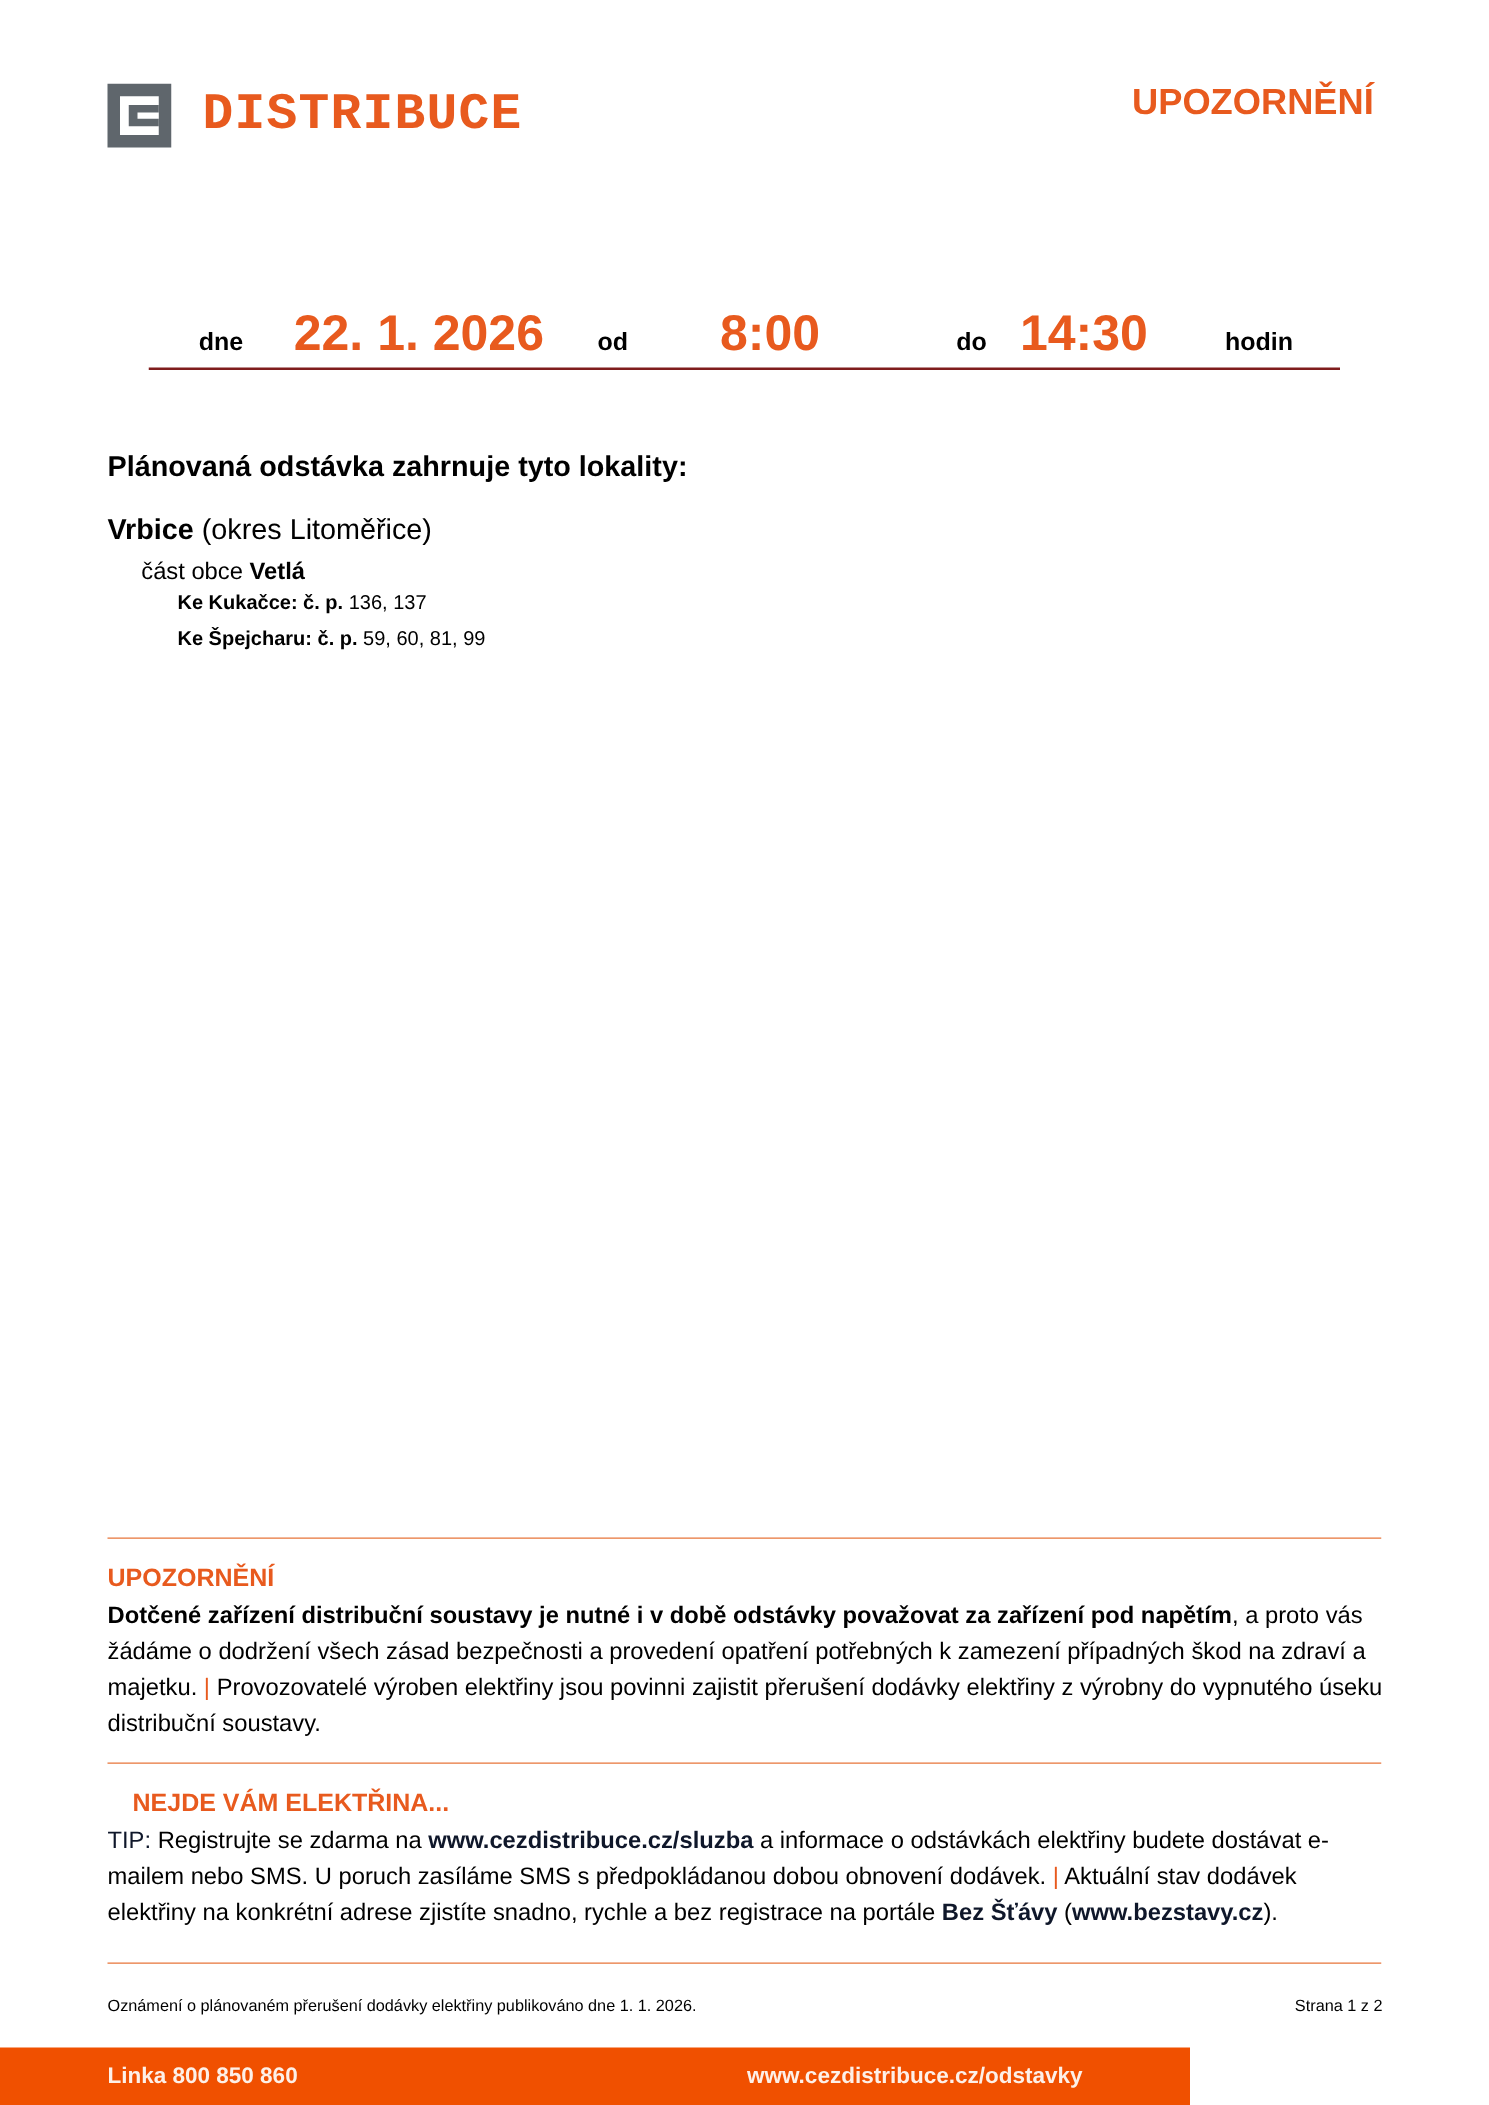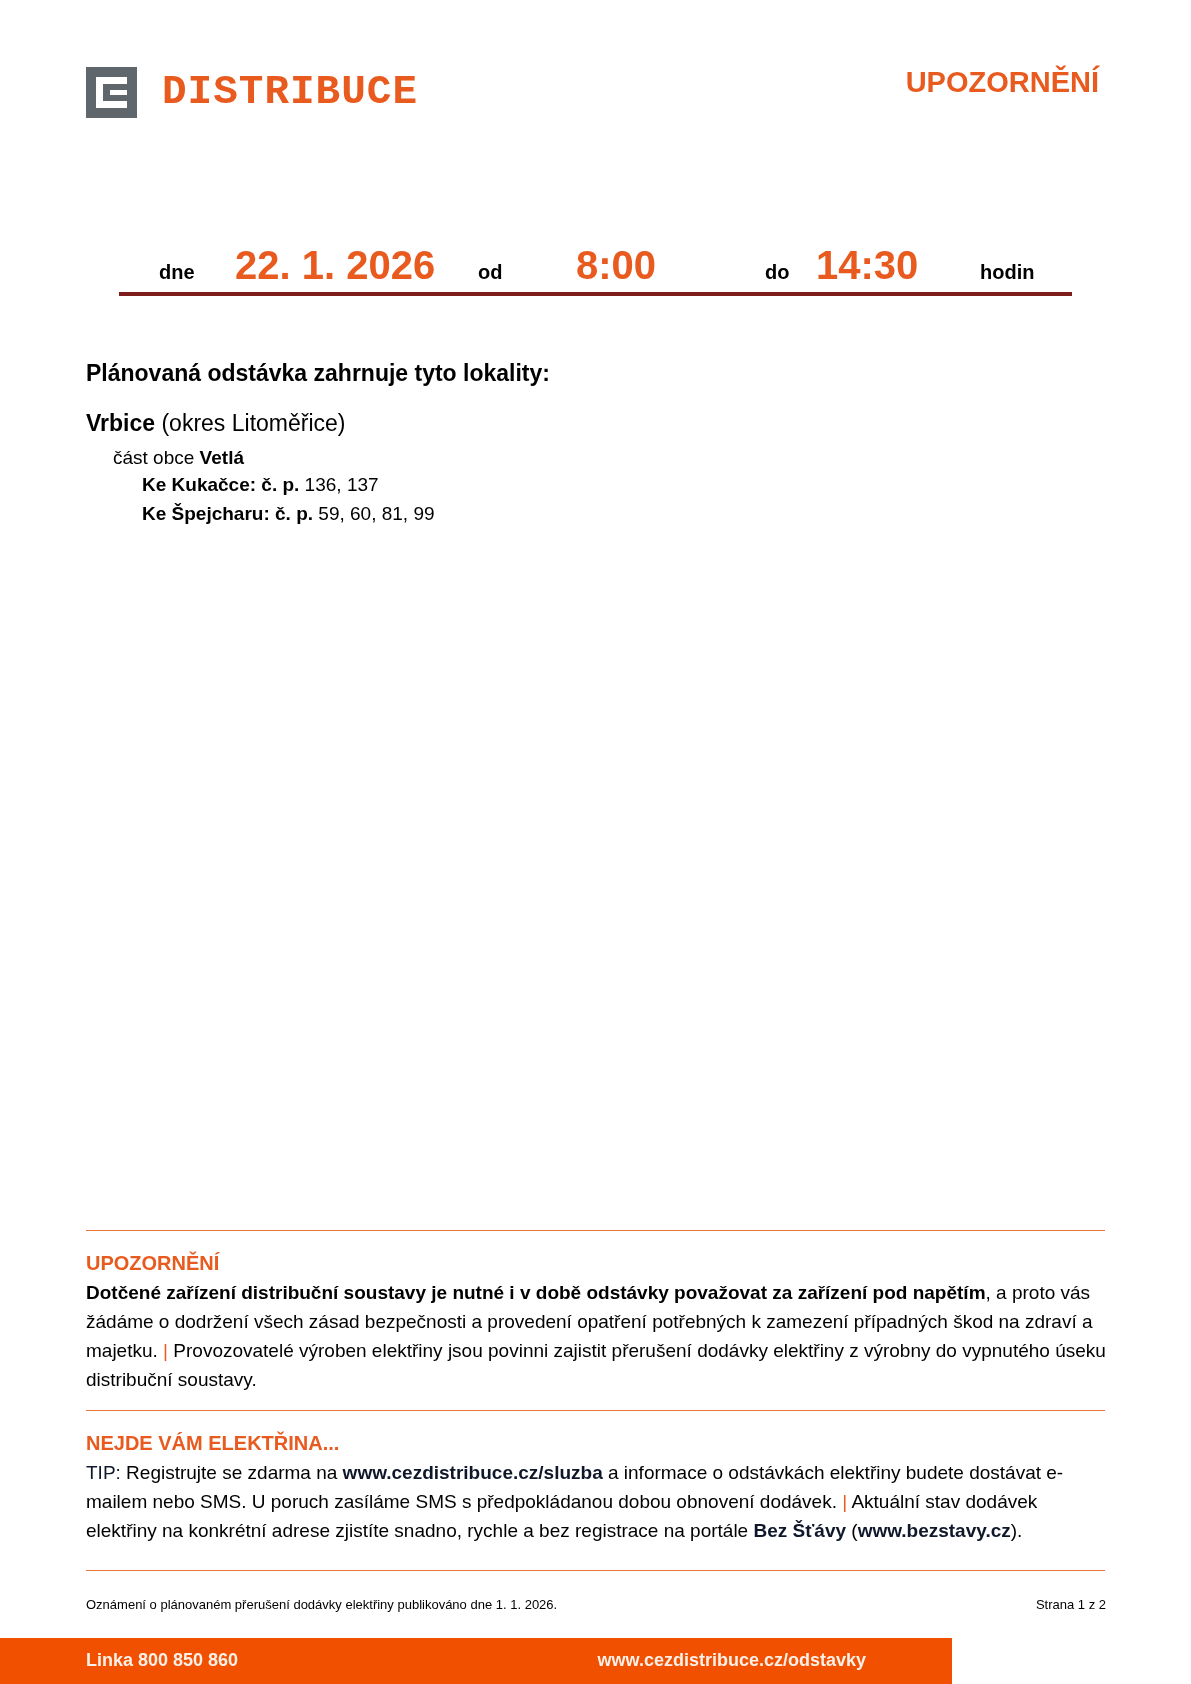--- a/index.html
+++ b/index.html
@@ -31,32 +31,32 @@
 
     
     .header-right { position: absolute; right: 92px; top: 60px; text-align: right; }
     .hr-title { color: #e85a1e; font-weight: bold; font-size: 29px; line-height: 44px; }
     .hr-sub   { color: #e85a1e; font-weight: bold; font-size: 29px; line-height: 42px; }
     .hr-num   { color: #000;    font-weight: bold; font-size: 29px; line-height: 42px; }
 
     
     .date-row {
       position: absolute; left: 119px; top: 240px; width: 953px; height: 56px;
-      border-bottom: 4px solid #7f1d1d;
+      border-bottom: 2px solid #7f1d1d;
     }
     .date-row span { position: absolute; bottom: 8px; font-weight: bold; }
     .dr-label { font-size: 20px; color: #000; }
     .dr-value { font-size: 40px; color: #e85a1e; bottom: 4px !important; }
 
     
     .loc-heading { position: absolute; left: 86px; top: 360px; font-weight: bold; font-size: 23px; }
     .loc-city { position: absolute; left: 86px; top: 410px; font-size: 23px; }
     .loc-city b { font-weight: bold; text-align: center; }
     .loc-part { position: absolute; left: 113px; top: 447px; font-size: 19px; }
-    .loc-street { position: absolute; left: 142px; font-size: 19px; }
+    .loc-street { position: absolute; left: 142px; font-size: 16px; }
     .loc-street b { font-weight: bold; }
 
     
     .divider { position: absolute; left: 86px; width: 1019px; height: 1px; background: #e8753a; }
     .sec-title { position: absolute; left: 86px; font-weight: bold; font-size: 20px; color: #e85a1e; }
     .sec-body { position: absolute; left: 86px; width: 1022px; font-size: 19px; line-height: 29px; color: #000; }
     .orange { color: #0f172a; margin-top: 44px; }
     .sep { color: #e85a1e; }
 
     
@@ -101,21 +101,21 @@
   <div class="loc-city"><b>Vrbice</b><span> (okres Litoměřice)</span></div>
   <div class="loc-part"><span>část obce </span><b>Vetlá</b></div>
   <div class="loc-street" style="top:474px;"><b>Ke Kukačce: č. p.</b><span> 136, 137</span></div>
   <div class="loc-street" style="top:503px;"><b>Ke Špejcharu: č. p.</b><span> 59, 60, 81, 99</span></div>
 
   <div class="divider" style="top:1230px;"></div>
   <div class="sec-title" style="top:1252px;">UPOZORNĚNÍ</div>
   <div class="sec-body" style="top:1278px;"><b>Dotčené zařízení distribuční soustavy je nutné i v době odstávky považovat za zařízení pod napětím</b><span>, a proto vás žádáme o dodržení všech zásad bezpečnosti a provedení opatření potřebných k zamezení případných škod na zdraví a majetku. </span><span class="sep">|</span><span> Provozovatelé výroben elektřiny jsou povinni zajistit přerušení dodávky elektřiny z výrobny do vypnutého úseku distribuční soustavy.</span></div>
 
   <div class="divider" style="top:1410px;"></div>
-  <div class="sec-title" style="top:1432px;">NEJDE VÁM ELEKTŘINA...</div>
+  <div class="sec-title" style="top:1432px;margin-left:20px;">NEJDE VÁM ELEKTŘINA...</div>
   <div class="sec-body" style="top:1458px;"><span class="orange">TIP:</span><span> Registrujte se zdarma na </span><b class="orange">www.cezdistribuce.cz/sluzba</b><span> a informace o odstávkách elektřiny budete dostávat e-mailem nebo SMS. U poruch zasíláme SMS s předpokládanou dobou obnovení dodávek. </span><span class="sep">|</span><span> Aktuální stav dodávek elektřiny na konkrétní adrese zjistíte snadno, rychle a bez registrace na portále </span><b class="orange">Bez Šťávy</b><span> (</span><b class="orange">www.bezstavy.cz</b><span>).</span></div>
 
   <div class="divider" style="top:1570px;"></div>
 
   <div class="pub-note">Oznámení o plánovaném přerušení dodávky elektřiny publikováno dne 1. 1. 2026.</div>
   <div class="page-num">Strana 1 z 2</div>
 
   <div class="bottom-bar">
     <div class="bb-left">Linka 800 850 860</div>
     <div class="bb-right">www.cezdistribuce.cz/odstavky</div>

